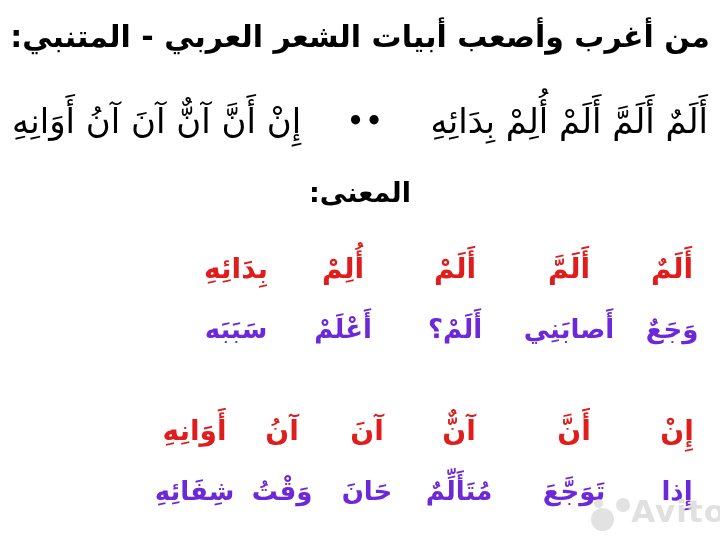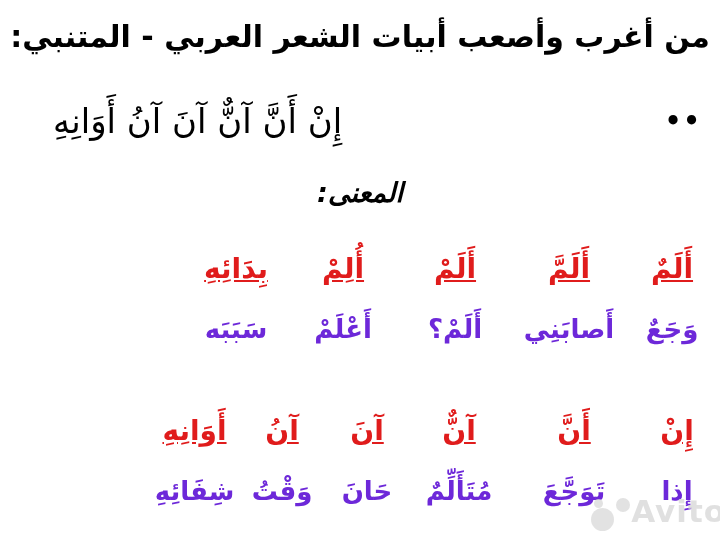--- a/index.html
+++ b/index.html
@@ -25,54 +25,53 @@
     display: flex;
     justify-content: space-between;
     align-items: center;
     padding: 0 12px;
     margin-top: 22px;
     height: 78px;
     font-size: 34px;
     color: #000000;
     white-space: nowrap;
   }
-  .verse .hemistich { line-height: 78px; margin-left: 41px; }
+  .verse .hemistich { line-height: 78px; }
   .verse .dots {
     font-size: 26px;
     font-weight: bold;
     letter-spacing: 2px;
     padding: 0 6px;
   }
   .meaning-label {
     direction: rtl;
     text-align: center;
     font-weight: bold;
     font-size: 27px;
     line-height: 42px;
     color: #000000;
     margin-top: 12px;
-    font-style: italic;
   }
   table.meaning-table {
     direction: rtl;
     border-collapse: collapse;
     table-layout: fixed;
     margin-left: auto;   
     margin-right: 4px;
   }
   table.meaning-table td {
     text-align: center;
     vertical-align: middle;
     font-weight: bold;
     white-space: nowrap;
     padding: 0;
   }
   .tbl-1 { margin-top: 24px; width: 530px; }
   .tbl-2 { margin-top: 40px; width: 565px; }
-  tr.row-word td   { color: #e01c1c; font-size: 28px; height: 60px; text-decoration: underline; }
+  tr.row-word td   { color: #e01c1c; font-size: 28px; height: 60px; }
   tr.row-meaning td{ color: #6d28d9; font-size: 26px; height: 62px; }
 
   
   .watermark {
     position: absolute;
     right: -6px;
     bottom: 4px;
     display: flex;
     align-items: center;
     z-index: 5;
@@ -93,20 +92,21 @@
     color: rgba(219,219,219,0.85);
     letter-spacing: 1px;
   }
 </style>
 </head>
 <body>
 
 <div class="title">من أغرب وأصعب أبيات الشعر العربي - المتنبي:</div>
 
 <div class="verse">
+  <span class="hemistich">أَلَمٌ أَلَمَّ أَلَمْ أُلِمْ بِدَائِهِ</span>
   <span class="dots">••</span>
   <span class="hemistich">إِنْ أَنَّ آنٌّ آنَ آنُ أَوَانِهِ</span>
 </div>
 
 <div class="meaning-label">المعنى:</div>
 
 <table class="meaning-table tbl-1">
   <colgroup>
     <col style="width:88px">
       <col style="width:118px">

